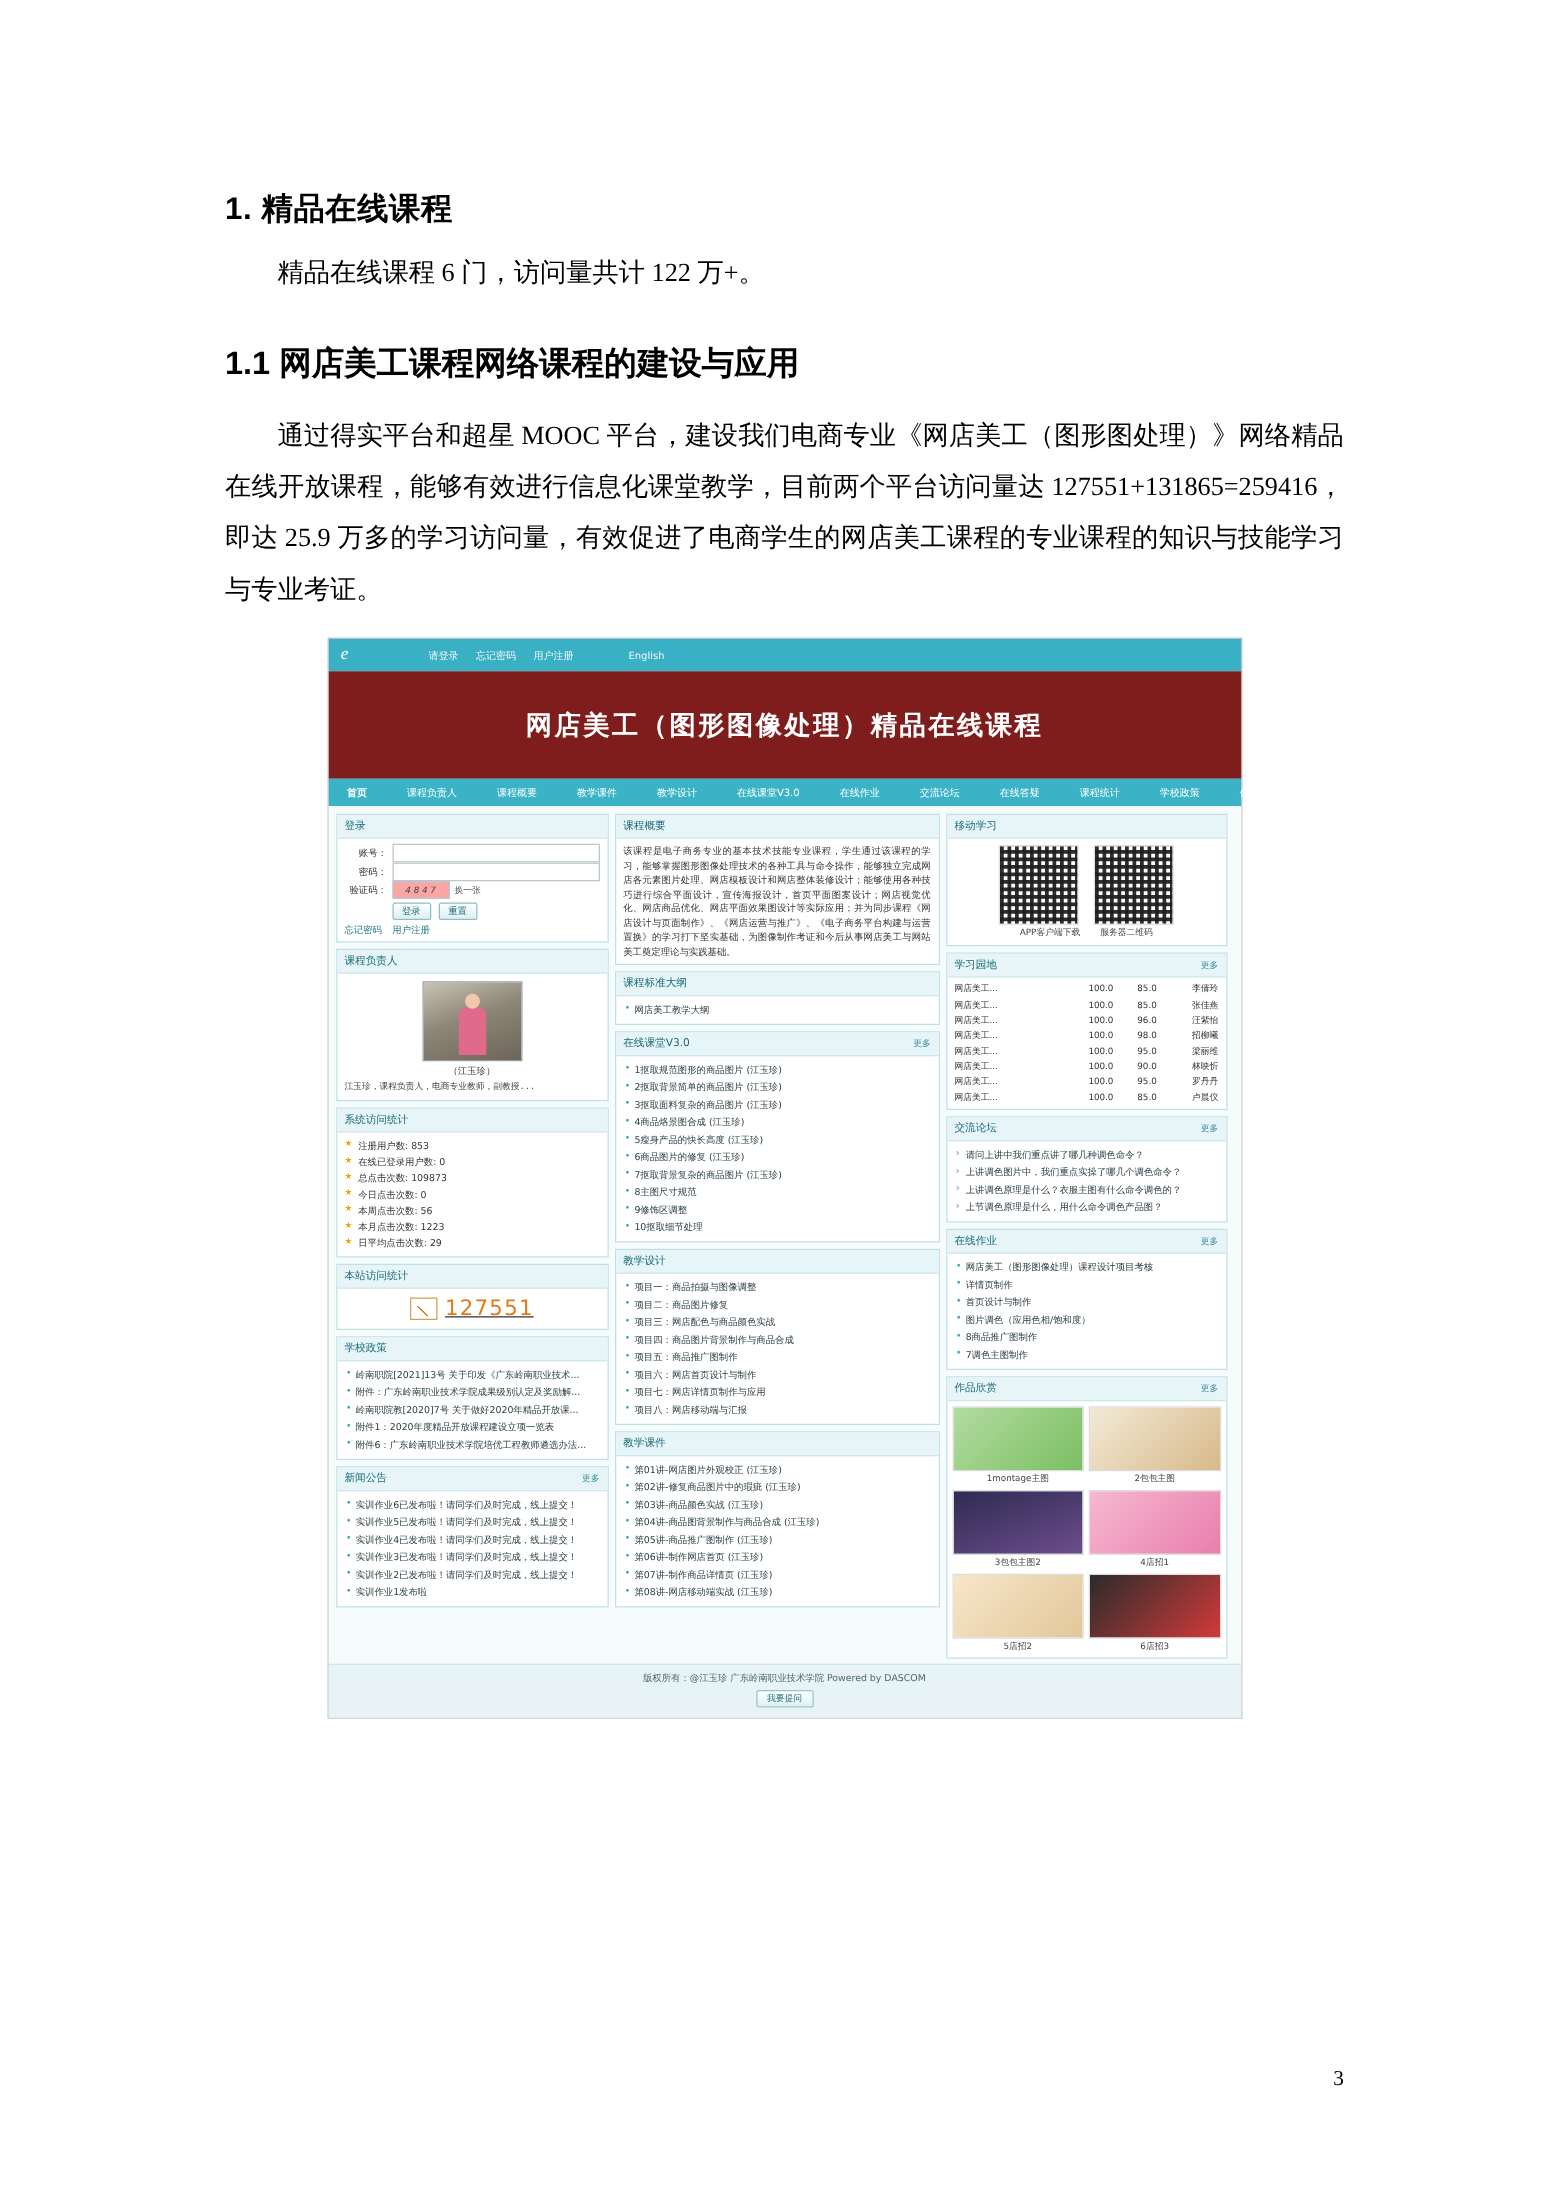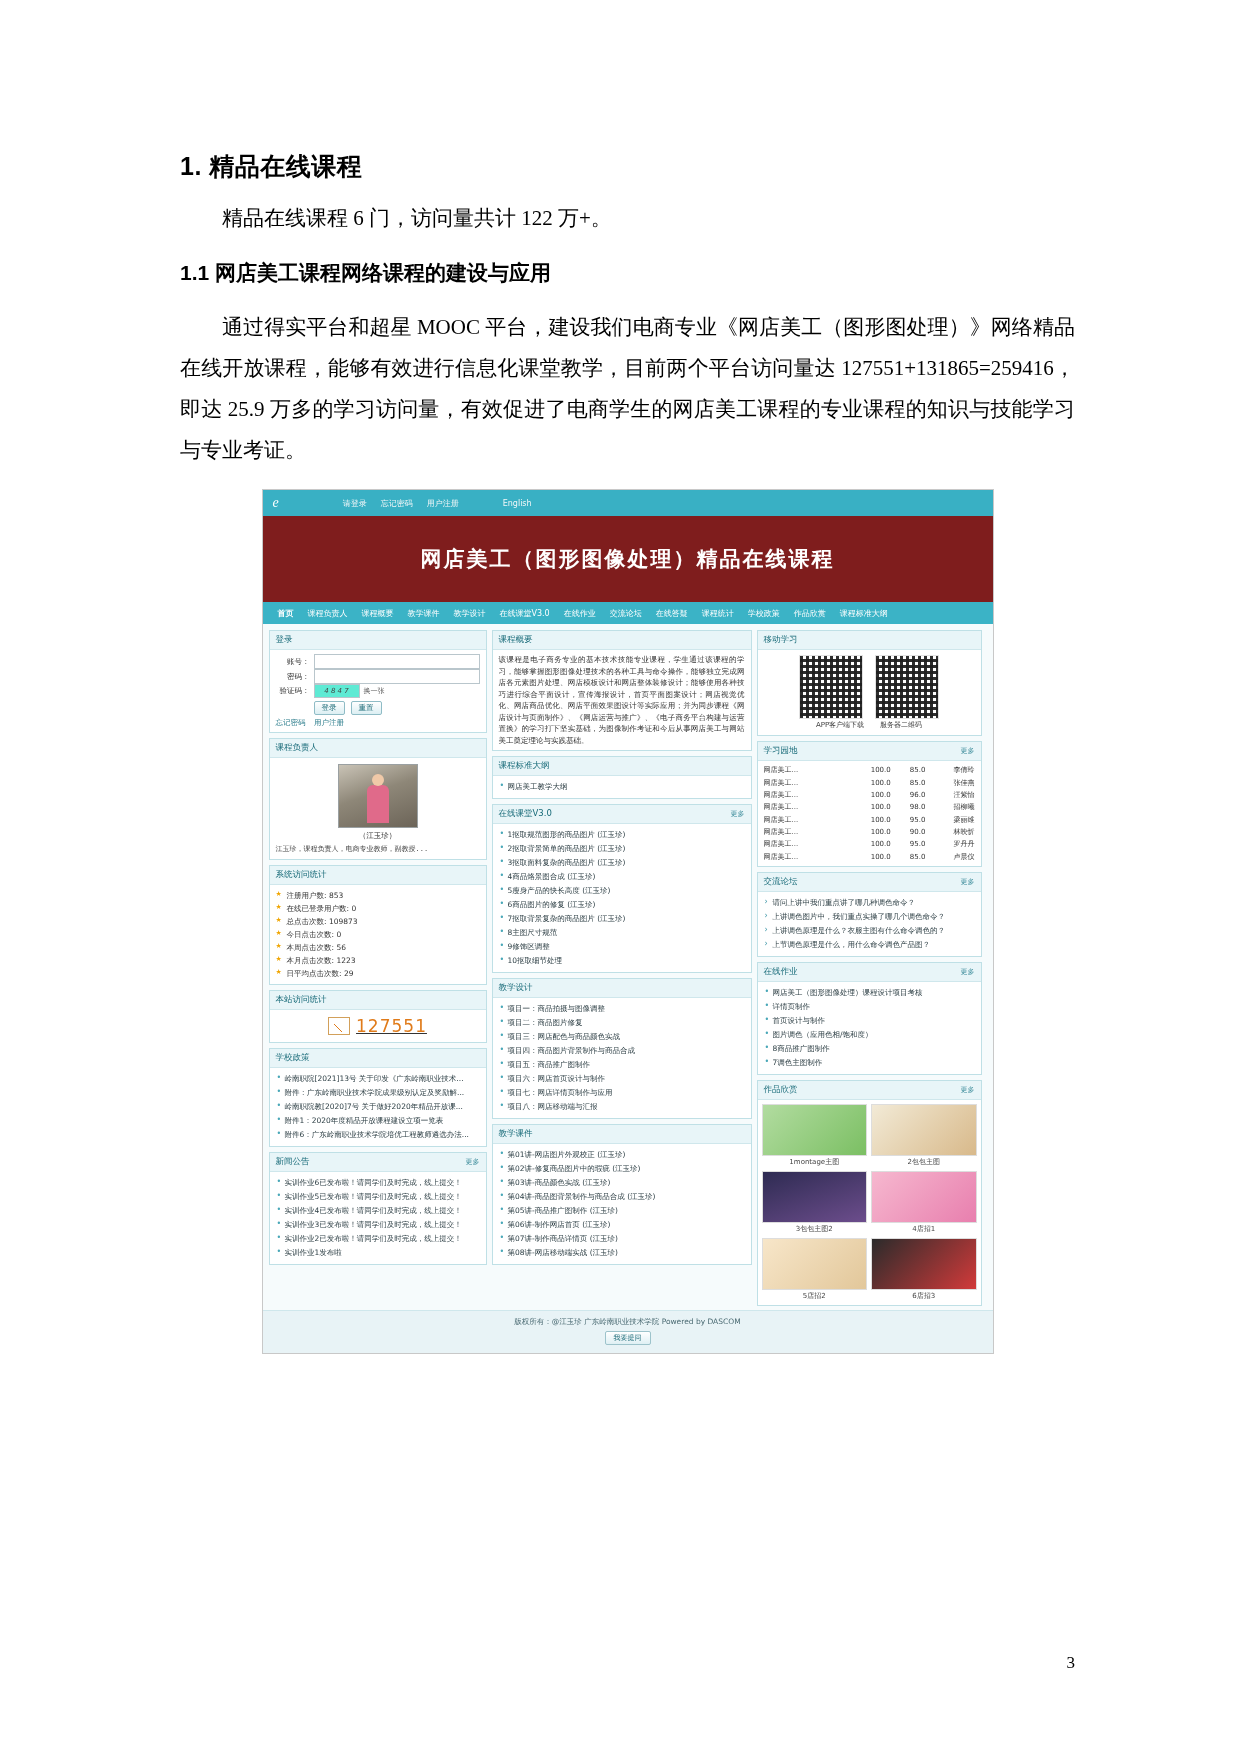--- a/index.html
+++ b/index.html
@@ -25,23 +25,23 @@
   }
   p.para{
     font-size:21px;
     line-height:34px;
     margin:0 0 14px 0;
     text-align:justify;
   }
   p.indent{ text-indent:42px; }
   h2.doc-h2{
     font-family:"Liberation Sans", sans-serif;
-    font-size:21px;
+    font-size:26px;
     font-weight:bold;
-    margin:24px 0 20px 0;
+    margin:38px 0 20px 0;
   }
   p.body-block{
     font-size:21px;
     line-height:41px;
     text-align:justify;
     margin:0 0 10px 0;
     text-indent:42px;
   }
   .pagenum{
     position:absolute;
@@ -89,21 +89,21 @@
     font-weight:bold;
     letter-spacing:2px;
     font-family:"DejaVu Sans", sans-serif;
   }
   .navbar{
     background:#3bb3c6;
     height:22px;
     display:flex;
     align-items:center;
     padding:0 8px;
-    gap:0px;
+    gap:18px;
   }
   .navbar .nav-item{
     color:#ffffff;
     font-size:8px;
     padding:0 7px;
     white-space:nowrap;
   }
   .navbar .nav-item.active{ font-weight:bold; }
 
   .shot-body{
@@ -135,21 +135,21 @@
   .panel-h .more{ font-size:7px;color:#3d8c9b; }
   .panel-b{ padding:4px 6px; font-size:7.5px; color:#333; }
 
   .login-row{ display:flex;align-items:center;margin-bottom:0;gap:4px; }
   .login-row label{ width:34px; text-align:right; font-size:7.5px; }
   .login-row input{
     flex:1;height:11px;border:1px solid #b9c6cc;background:#fff;
     font-size:7px;
   }
   .cap-img{
-    width:44px;height:12px;background:#5eead4;border:1px solid #b9c6cc;
+    width:44px;height:12px;background:#fca5a5;border:1px solid #b9c6cc;
     font-size:7px;display:flex;align-items:center;justify-content:center;color:#444;
     font-style:italic;
   }
   .cap-note{font-size:7px;color:#555;}
   .btn-row{display:flex;gap:6px;margin:3px 0 3px 38px;}
   .mini-btn{
     border:1px solid #8fbcc6;background:linear-gradient(#ffffff,#dceff3);
     font-size:7.5px;padding:1px 7px;color:#1d6b78;border-radius:2px;
   }
   .link-small{font-size:7.5px;color:#2a7c8b;}

